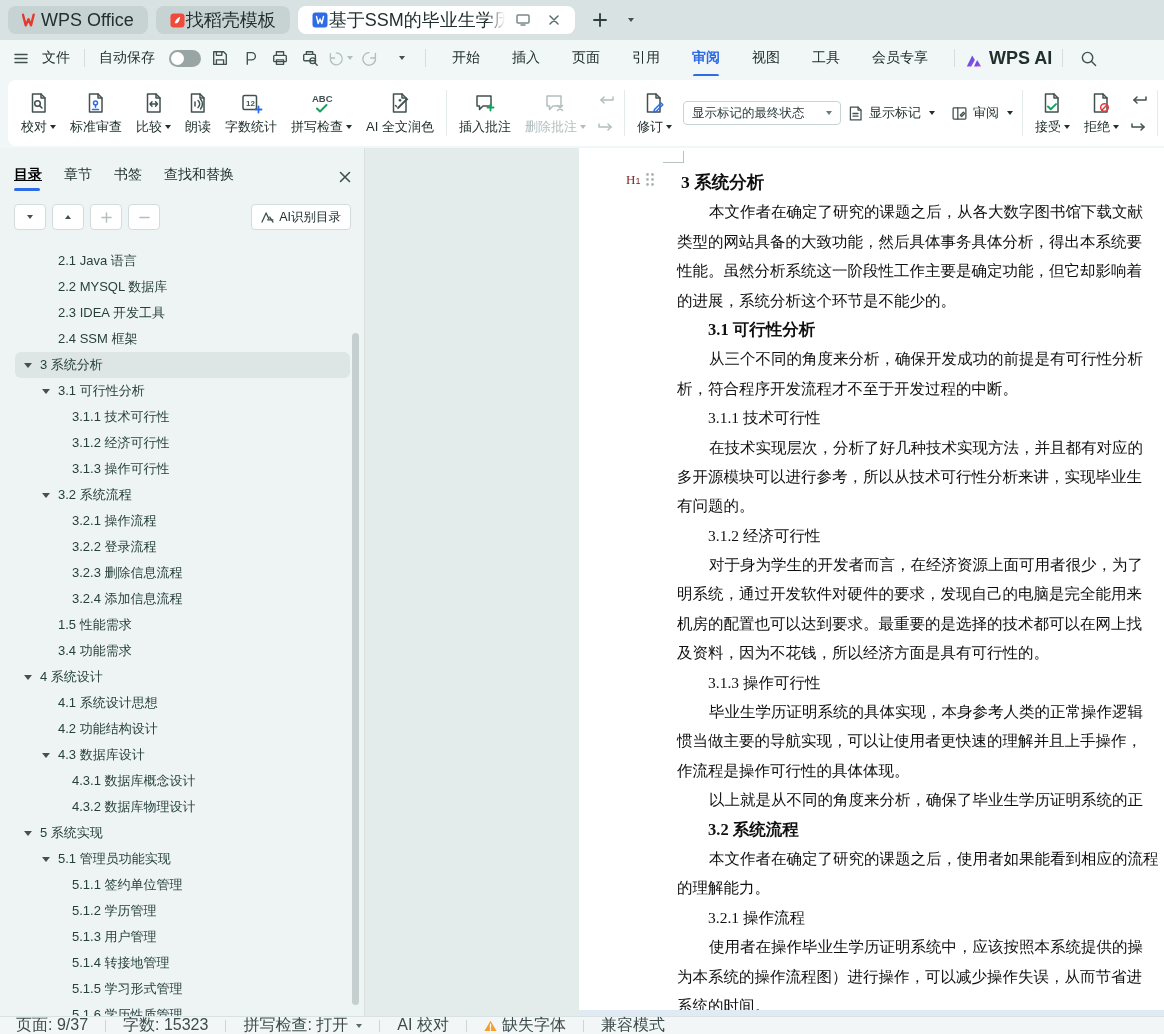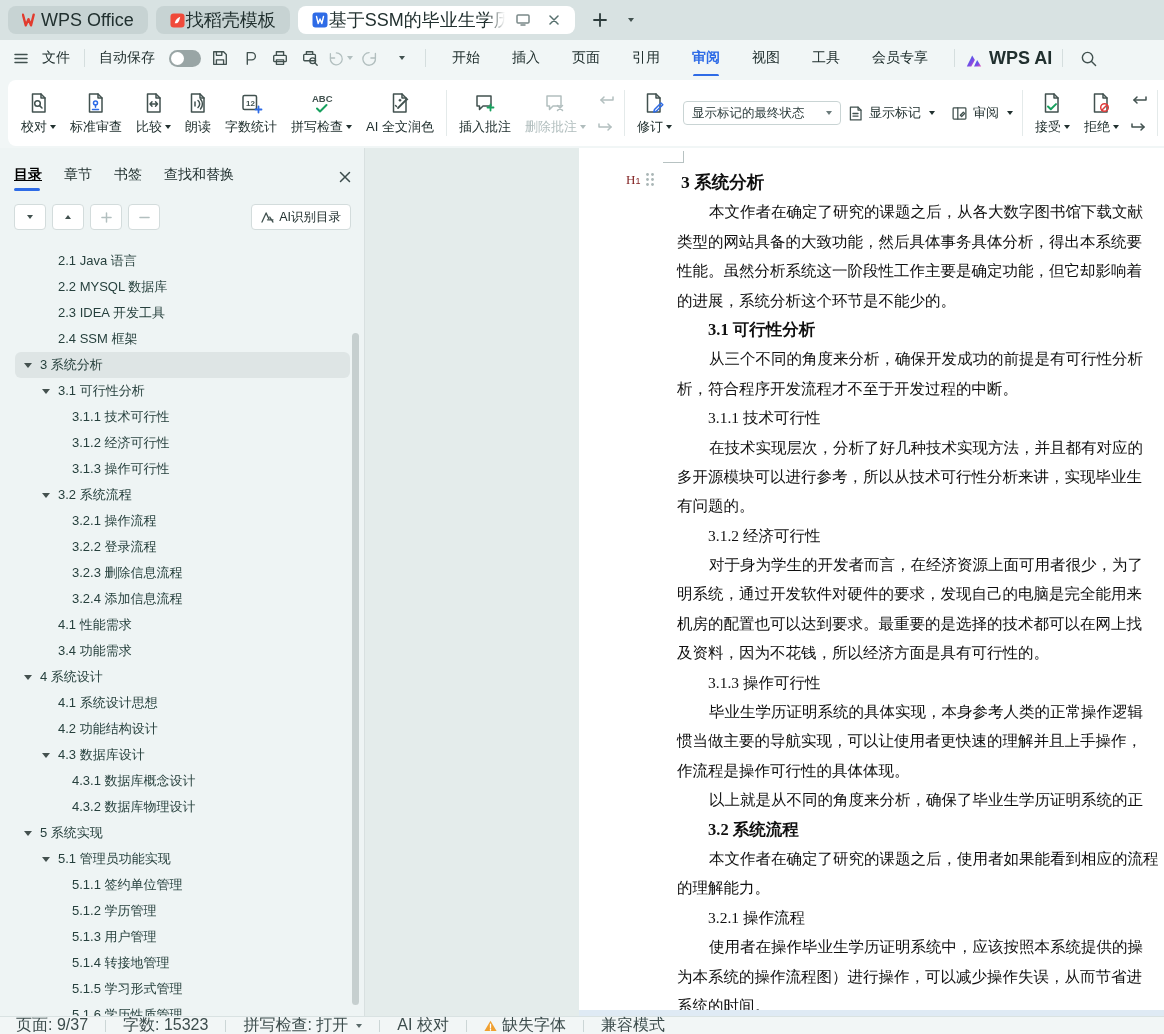--- a/index.html
+++ b/index.html
@@ -559,21 +559,21 @@
         <div class="trow l3">
           <span>3.2.2 登录流程</span>
         </div>
         <div class="trow l3">
           <span>3.2.3 删除信息流程</span>
         </div>
         <div class="trow l3">
           <span>3.2.4 添加信息流程</span>
         </div>
         <div class="trow l2 nocaret">
-          <span>4.1 性能需求</span>
+          <span>1.5 性能需求</span>
         </div>
         <div class="trow l2 nocaret">
           <span>3.4 功能需求</span>
         </div>
         <div class="trow l1">
           <span class="tcaret">
             <span style="display:inline-block;width:0;height:0;border-left:4px solid transparent;border-right:4px solid transparent;border-top:5px solid #44514f;"></span>
           </span>
           <span>4 系统设计</span>
         </div>

